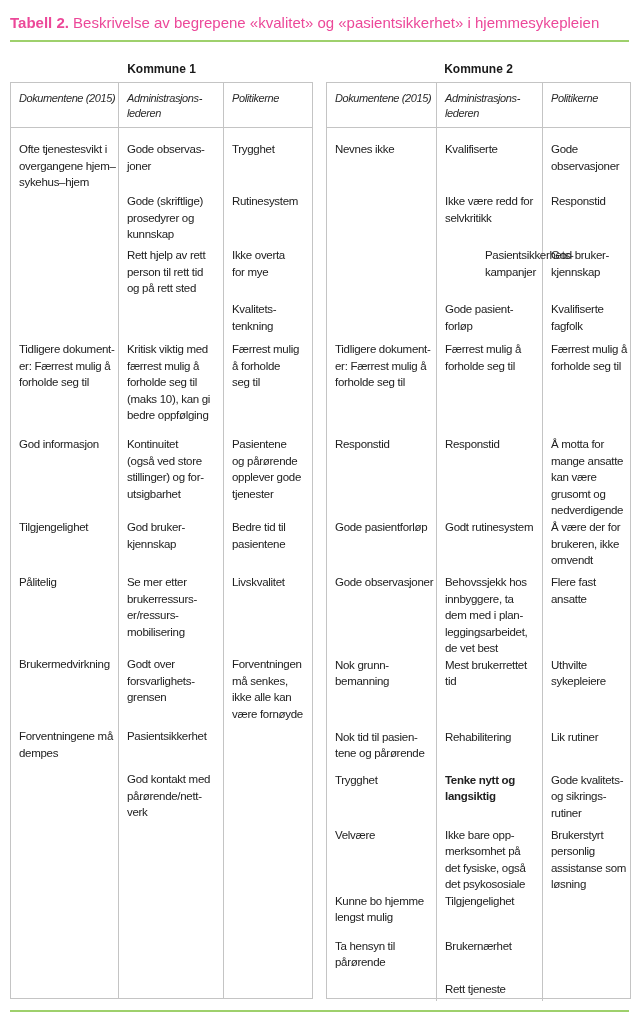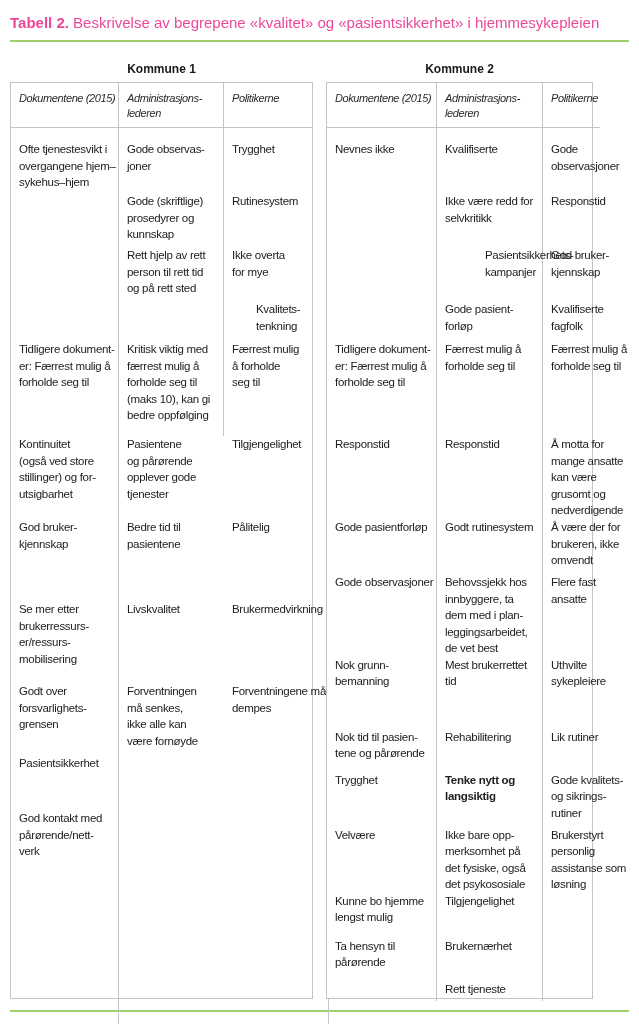--- a/index.html
+++ b/index.html
@@ -8,21 +8,21 @@
     font-family:"Liberation Sans",sans-serif;color:#212121;overflow:hidden;
   }
   .title{margin:13px 10px 0;font-size:15px;line-height:19px;color:#ec4899;}
   .title b{font-weight:bold;}
   .rule{height:2px;margin:0 10px;background:#9ed06c;border:none;}
   .rule-top{margin-top:8px;}
   .rule-bottom{margin-top:11px;}
   .tables{display:flex;gap:13px;margin:0 0 0 10px;}
   .tgroup{display:flex;flex-direction:column;}
   .tgroup-1{width:303px;}
-  .tgroup-2{width:267px;}
+  .tgroup-2{width:305px;}
   .klabel{
     text-align:center;font-weight:bold;font-size:12px;line-height:15px;
     margin:20px 0 5px;color:#1a1a1a;
   }
   .tbl{
     border:1px solid #c4c4c4;height:917px;box-sizing:border-box;
     display:flex;flex-direction:column;background:#fff;
   }
   .thead{display:grid;}
   .tbody{display:grid;flex:1;grid-template-rows:13px repeat(15,auto) 1fr;}
@@ -75,33 +75,34 @@
 kunnskap</div>
             <div class="bcell c2" style="min-height: 54px;">Rutinesystem</div>
             <div class="bcell c0" style="min-height: 54px;"></div>
             <div class="bcell c1" style="min-height: 54px;">Rett hjelp av rett
 person til rett tid
 og på rett sted</div>
             <div class="bcell c2" style="min-height: 54px;">Ikke overta
 for mye</div>
             <div class="bcell c0" style="min-height: 40px;"></div>
             <div class="bcell c1" style="min-height: 40px;"></div>
-            <div class="bcell c2" style="min-height: 40px; margin-left: 24px;">Kvalitets-
+            <div class="bcell c2" style="min-height: 40px;">Kvalitets-
 tenkning</div>
             <div class="bcell c0" style="min-height: 95px;">Tidligere dokument-
 er: Færrest mulig å
 forholde seg til</div>
             <div class="bcell c1" style="min-height: 95px;">Kritisk viktig med
 færrest mulig å
 forholde seg til
 (maks 10), kan gi
 bedre oppfølging</div>
             <div class="bcell c2" style="min-height: 95px;">Færrest mulig
 å forholde
 seg til</div>
+            <div class="bcell c0" style="min-height: 83px;">God informasjon</div>
             <div class="bcell c1" style="min-height: 83px;">Kontinuitet
 (også ved store
 stillinger) og for-
 utsigbarhet</div>
             <div class="bcell c2" style="min-height: 83px;">Pasientene
 og pårørende
 opplever gode
 tjenester</div>
             <div class="bcell c0" style="min-height: 55px;">Tilgjengelighet</div>
             <div class="bcell c1" style="min-height: 55px;">God bruker-

